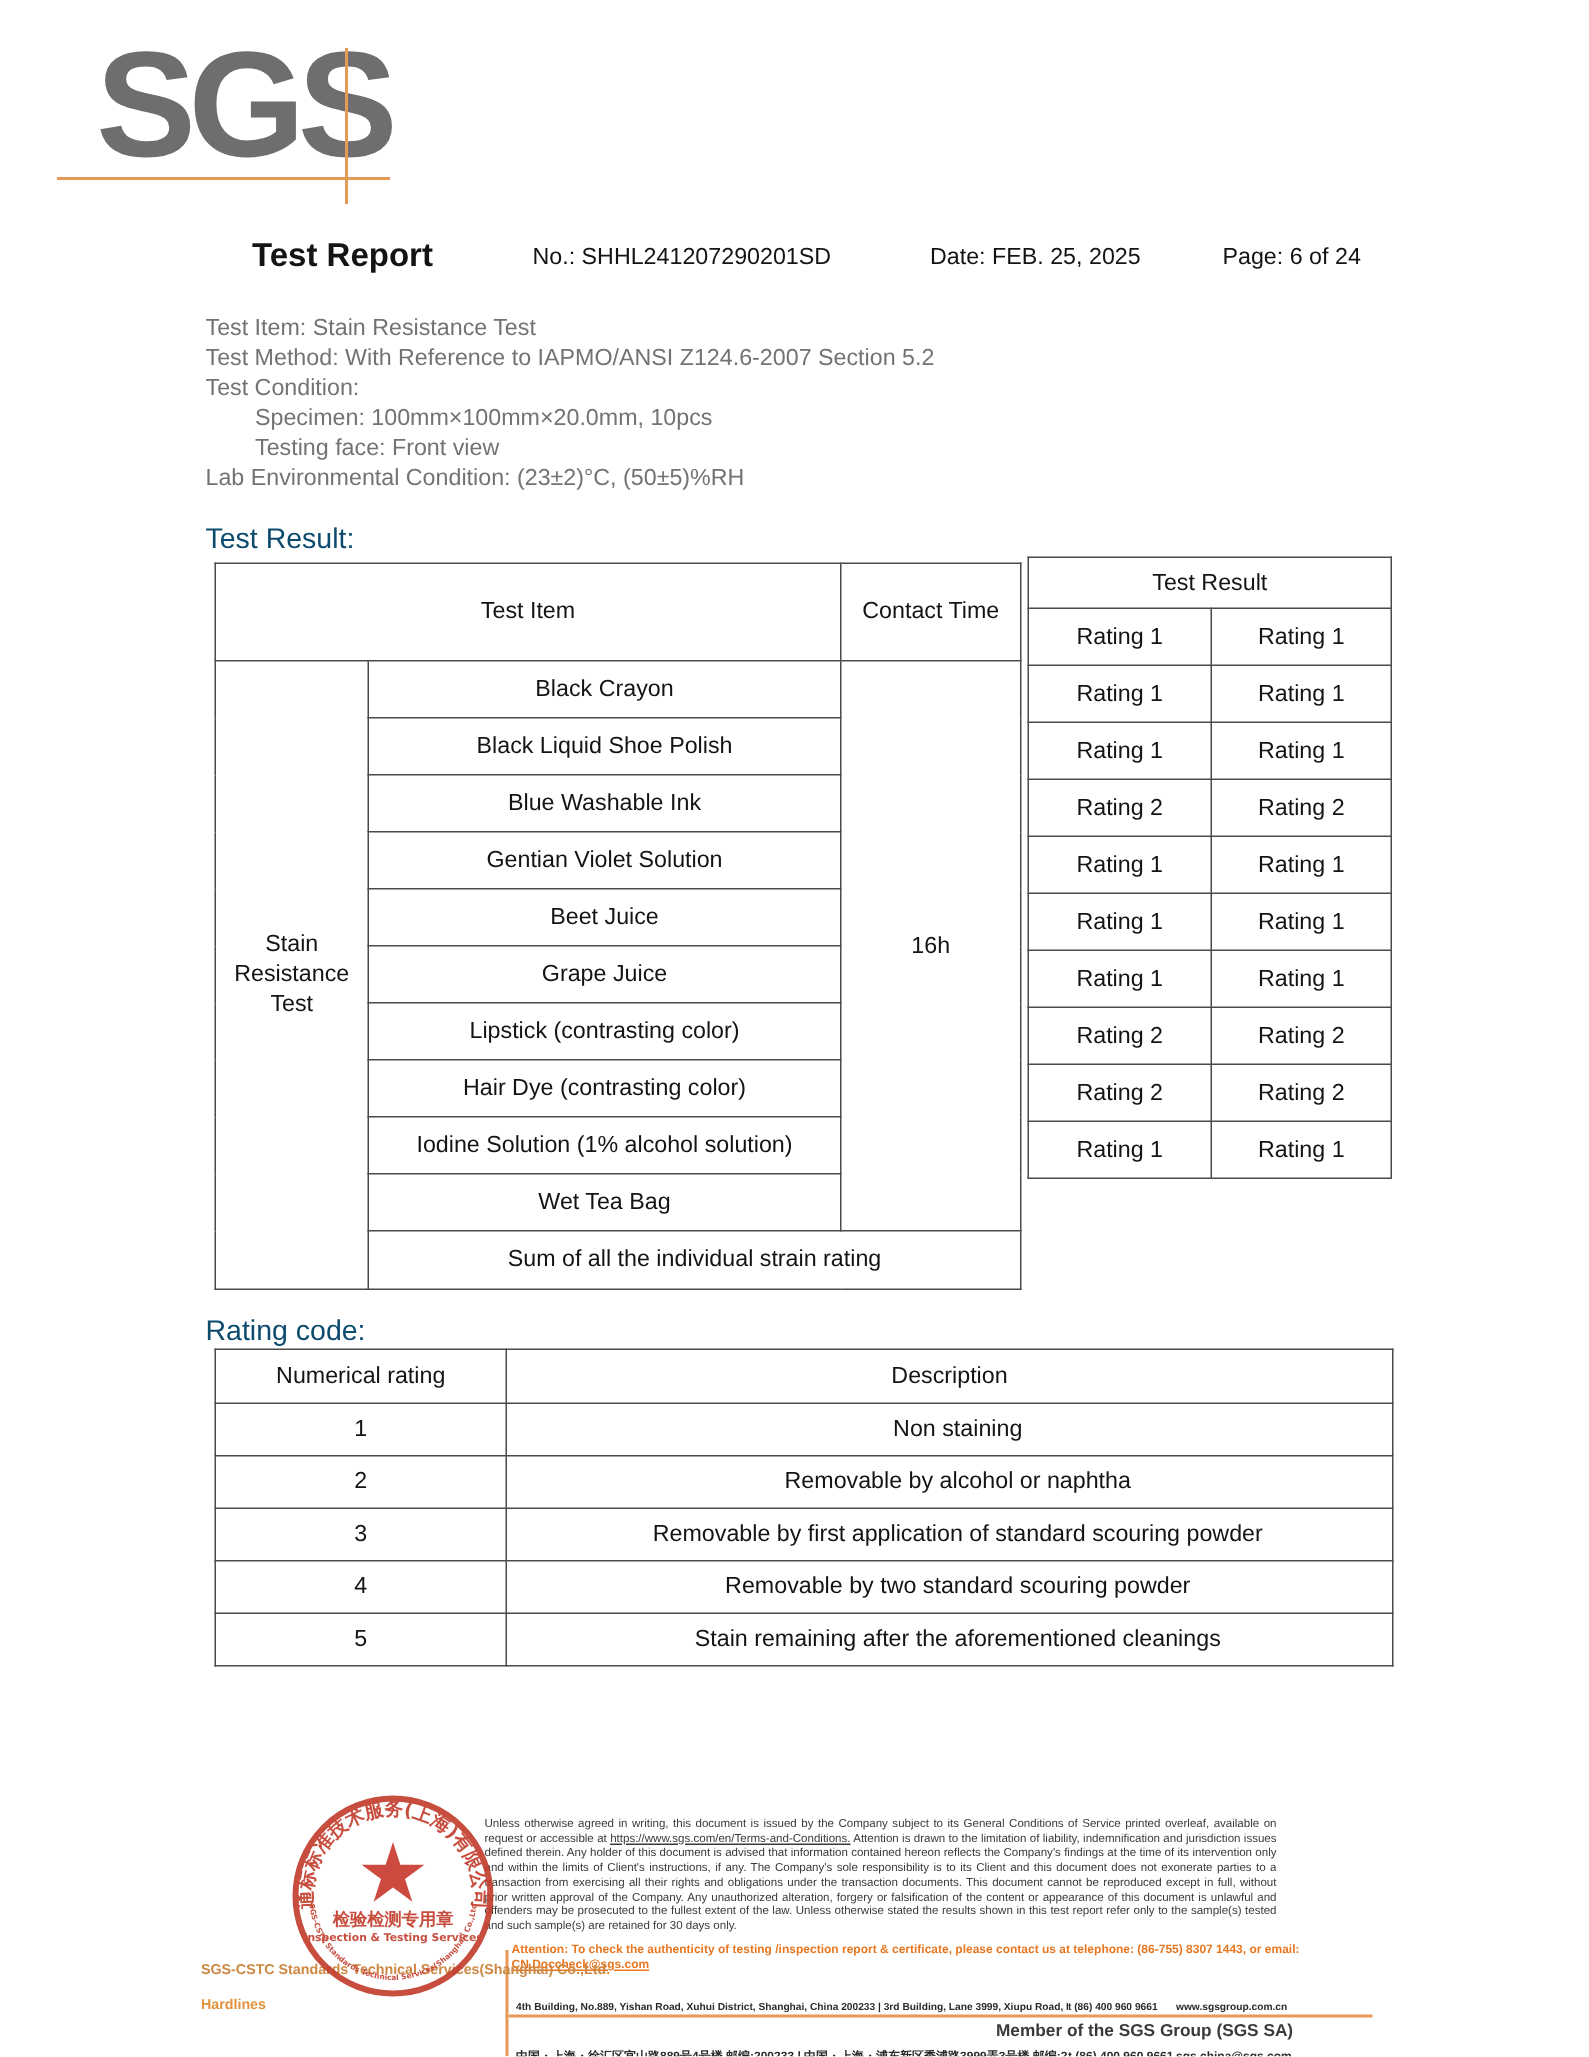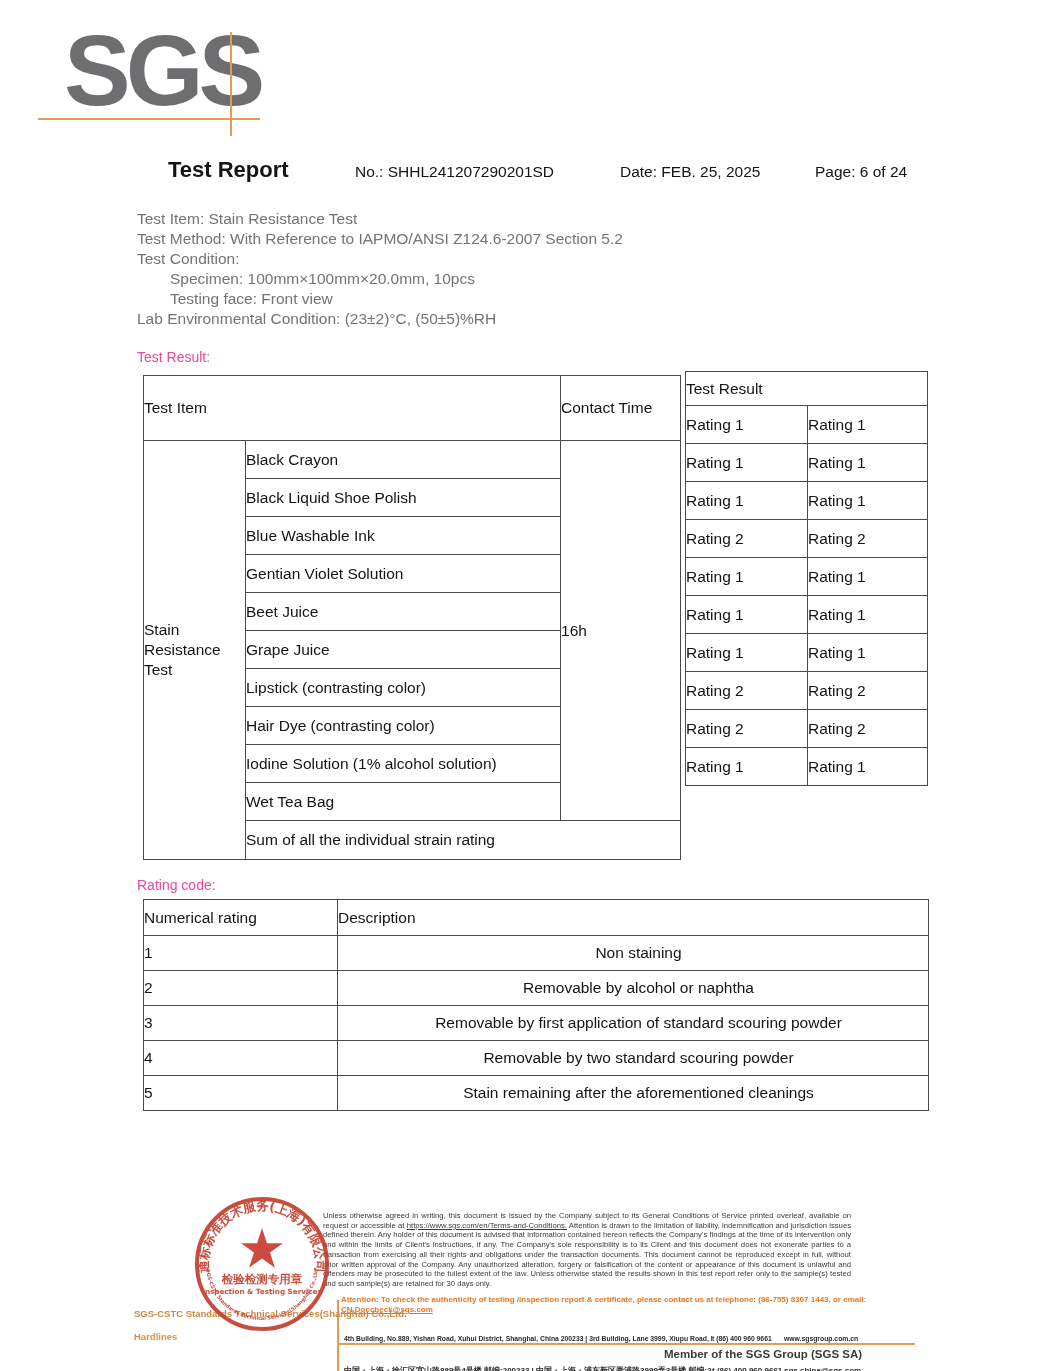--- a/index.html
+++ b/index.html
@@ -19,27 +19,27 @@
   
   .report-title { left:168px; top:157px; font-size:22px; font-weight:bold; color:#141414; }
   .hmeta { top:163px; font-size:15.5px; color:#141414; }
   .h-no   { left:355px; }
   .h-date { left:620px; }
   .h-page { left:815px; }
 
   
   .info { left:137px; top:209px; font-size:15.5px; line-height:20px; color:#737373; }
   .info .indent { padding-left:33px; }
-  .section-label { font-size:14px; color:#ec4899; }
+  .section-label { font-size:19px; color:#0c4a6e; }
   .result-label { left:137px; top:349px; }
   .ratingcode-label { left:137px; top:877px; }
 
   
   .tbl { border-collapse:collapse; table-layout:fixed; background:#ffffff; }
-  .tbl td { border:1px solid #4a4a4a; text-align:left; vertical-align:middle;
+  .tbl td { border:1px solid #4a4a4a; text-align:center; vertical-align:middle;
             font-size:15.5px; padding:0; color:#141414; }
   .result-wrap { left:143px; top:371px; width:785px; height:490px; }
   #tblA { position:absolute; left:0; top:4px; width:537px; }
   #tblB { position:absolute; left:542px; top:0; width:242px; }
   .r { height:38px; }
   .grp { line-height:20px; }
   .rc-table { left:143px; top:899px; width:785px; }
   .rc-table td.desc { text-align:center; padding-left:11px; }
   .rc-h { height:36px; }
   .rc-r { height:35px; }

